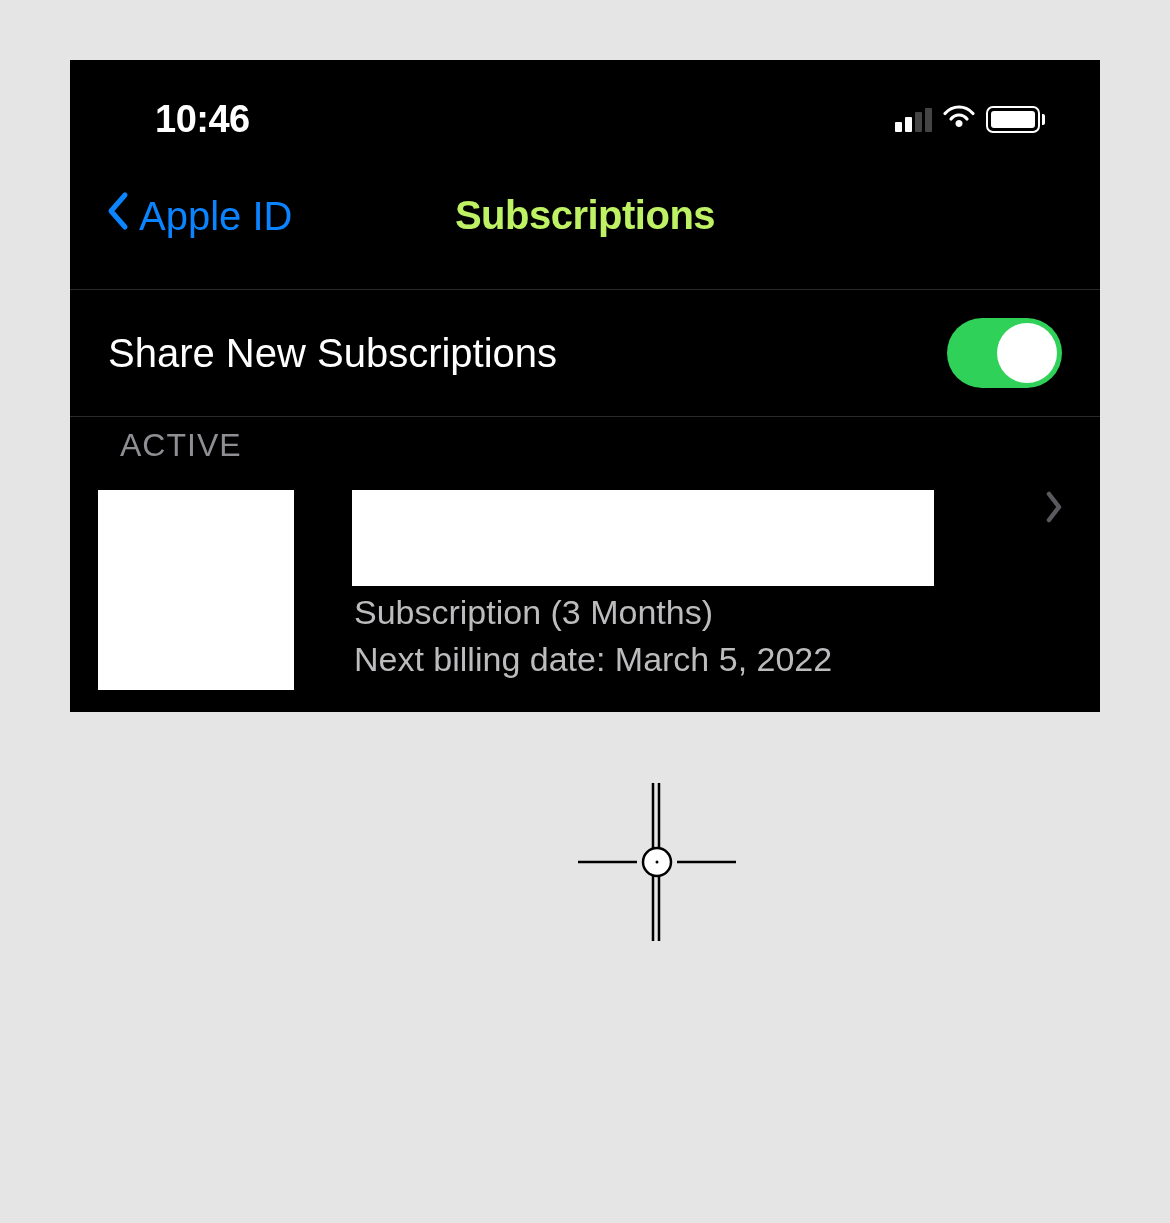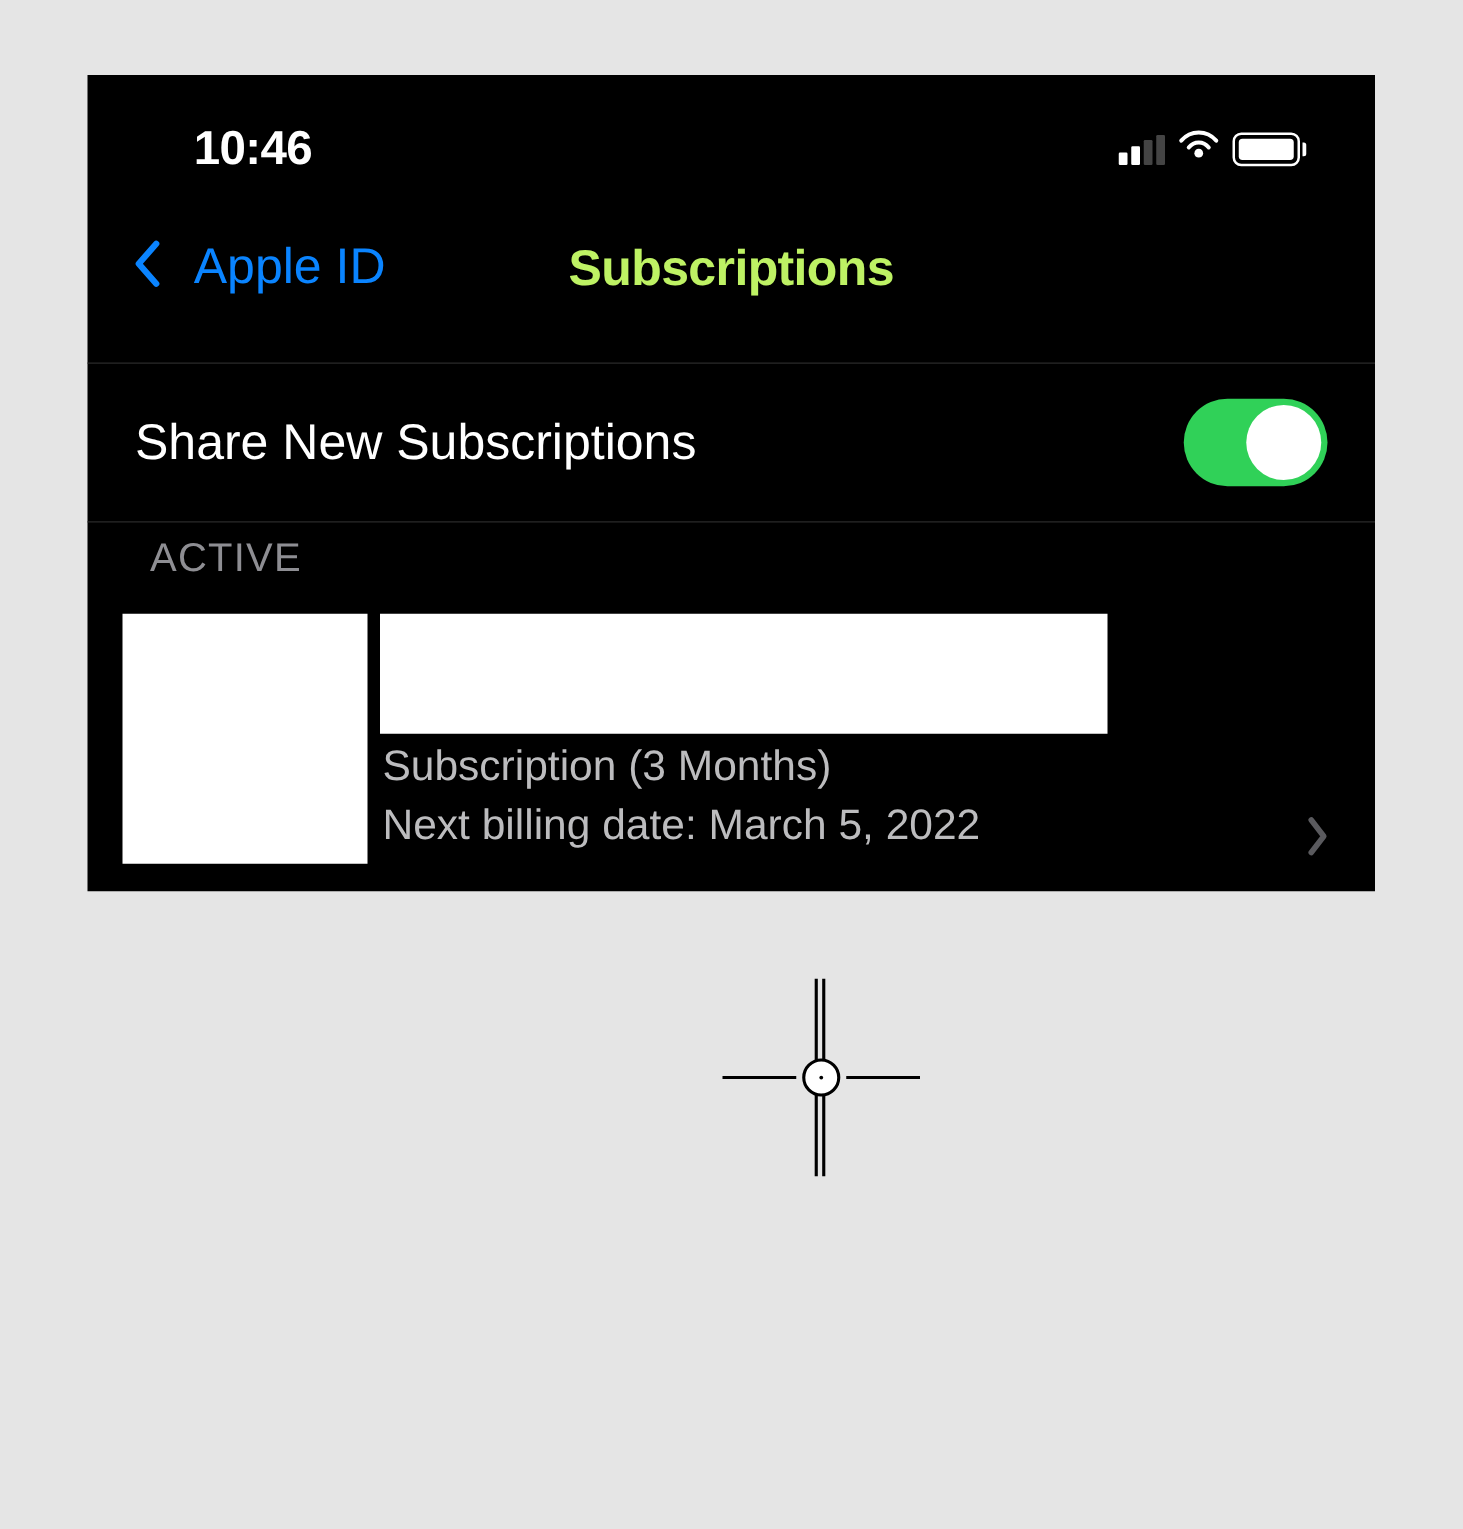--- a/index.html
+++ b/index.html
@@ -98,25 +98,24 @@
     
     .nav-bar {
       display: flex;
       align-items: center;
       padding: 30px 35px 50px 35px;
       position: relative;
     }
     
     .back-button {
       display: flex;
-      align-items: flex-start;
+      align-items: flex-end;
       color: #0a84ff;
       font-size: 40px;
       cursor: pointer;
-      gap: 16px;
     }
     
     .back-chevron {
       font-size: 48px;
       font-weight: 400;
       margin-right: 8px;
       line-height: 1;
     }
     
     .back-chevron svg {
@@ -178,25 +177,26 @@
     
     .section-header {
       padding: 10px 50px 12px 50px;
       color: #8e8e93;
       font-size: 32px;
       letter-spacing: 1px;
     }
     
     .subscription-row {
       display: flex;
-      align-items: flex-end;
+      align-items: flex-start;
       padding: 14px 28px 22px 28px;
       cursor: pointer;
       position: relative;
       min-height: 206px;
+      gap: 48px;
     }
     
     .app-icon-redact {
       width: 196px;
       height: 200px;
       background: #fff;
       flex-shrink: 0;
     }
     
     .sub-content {

